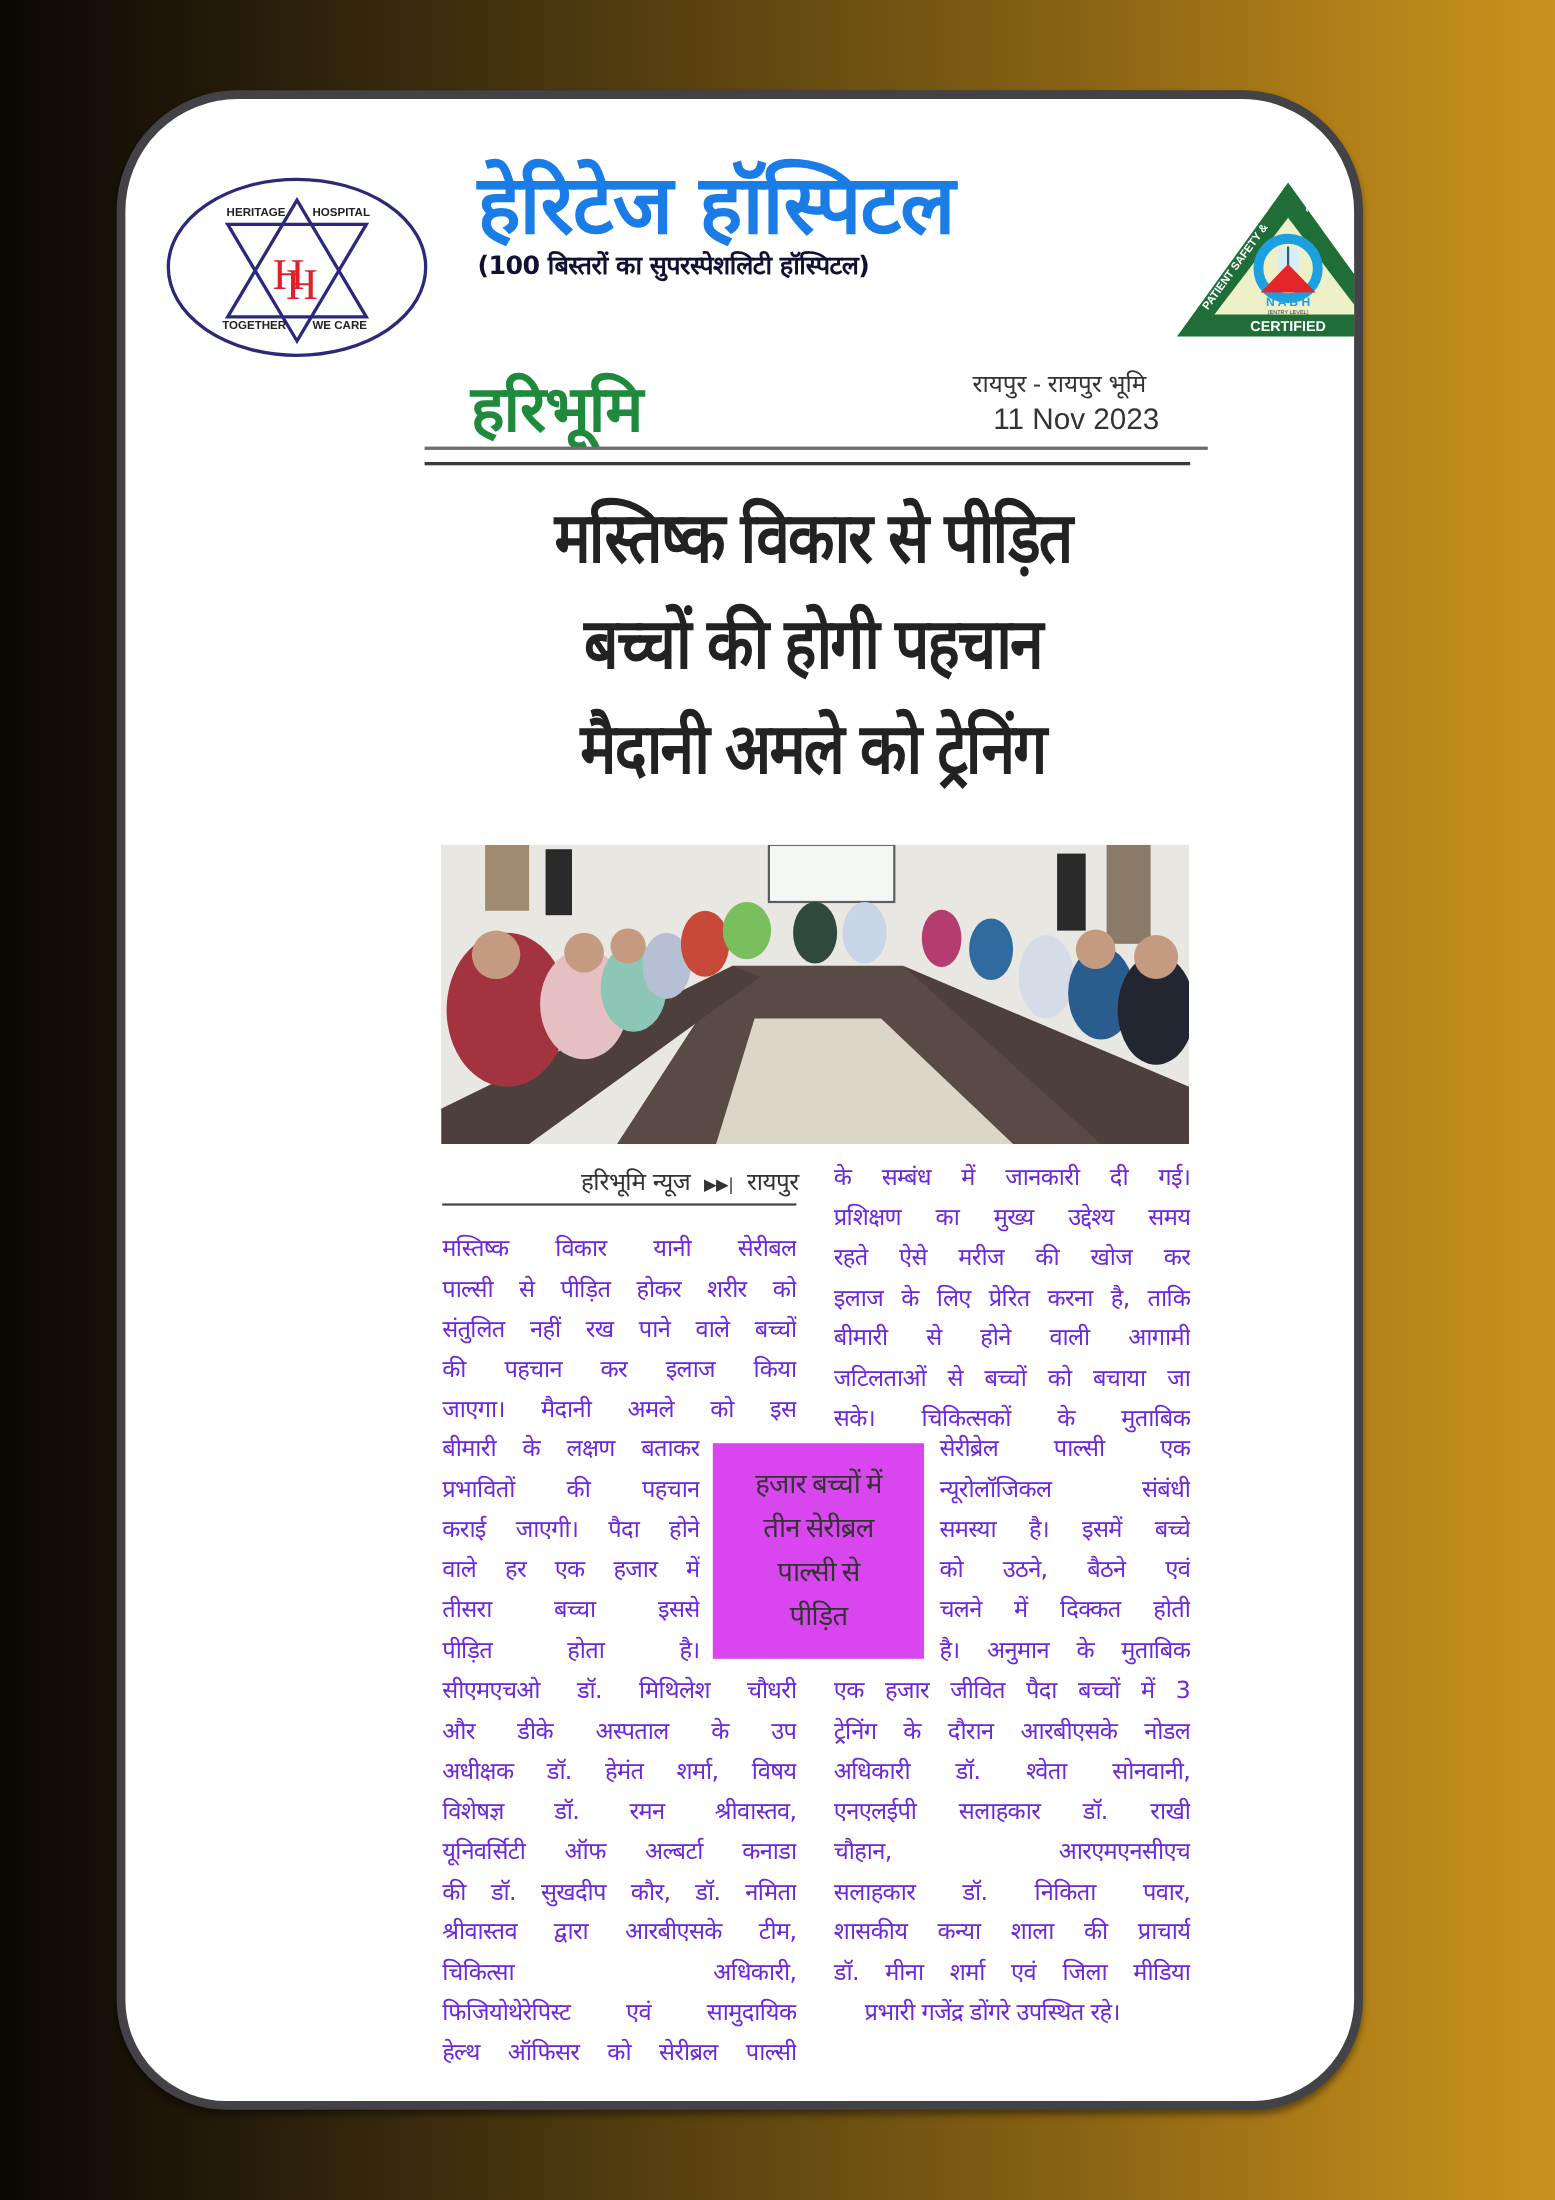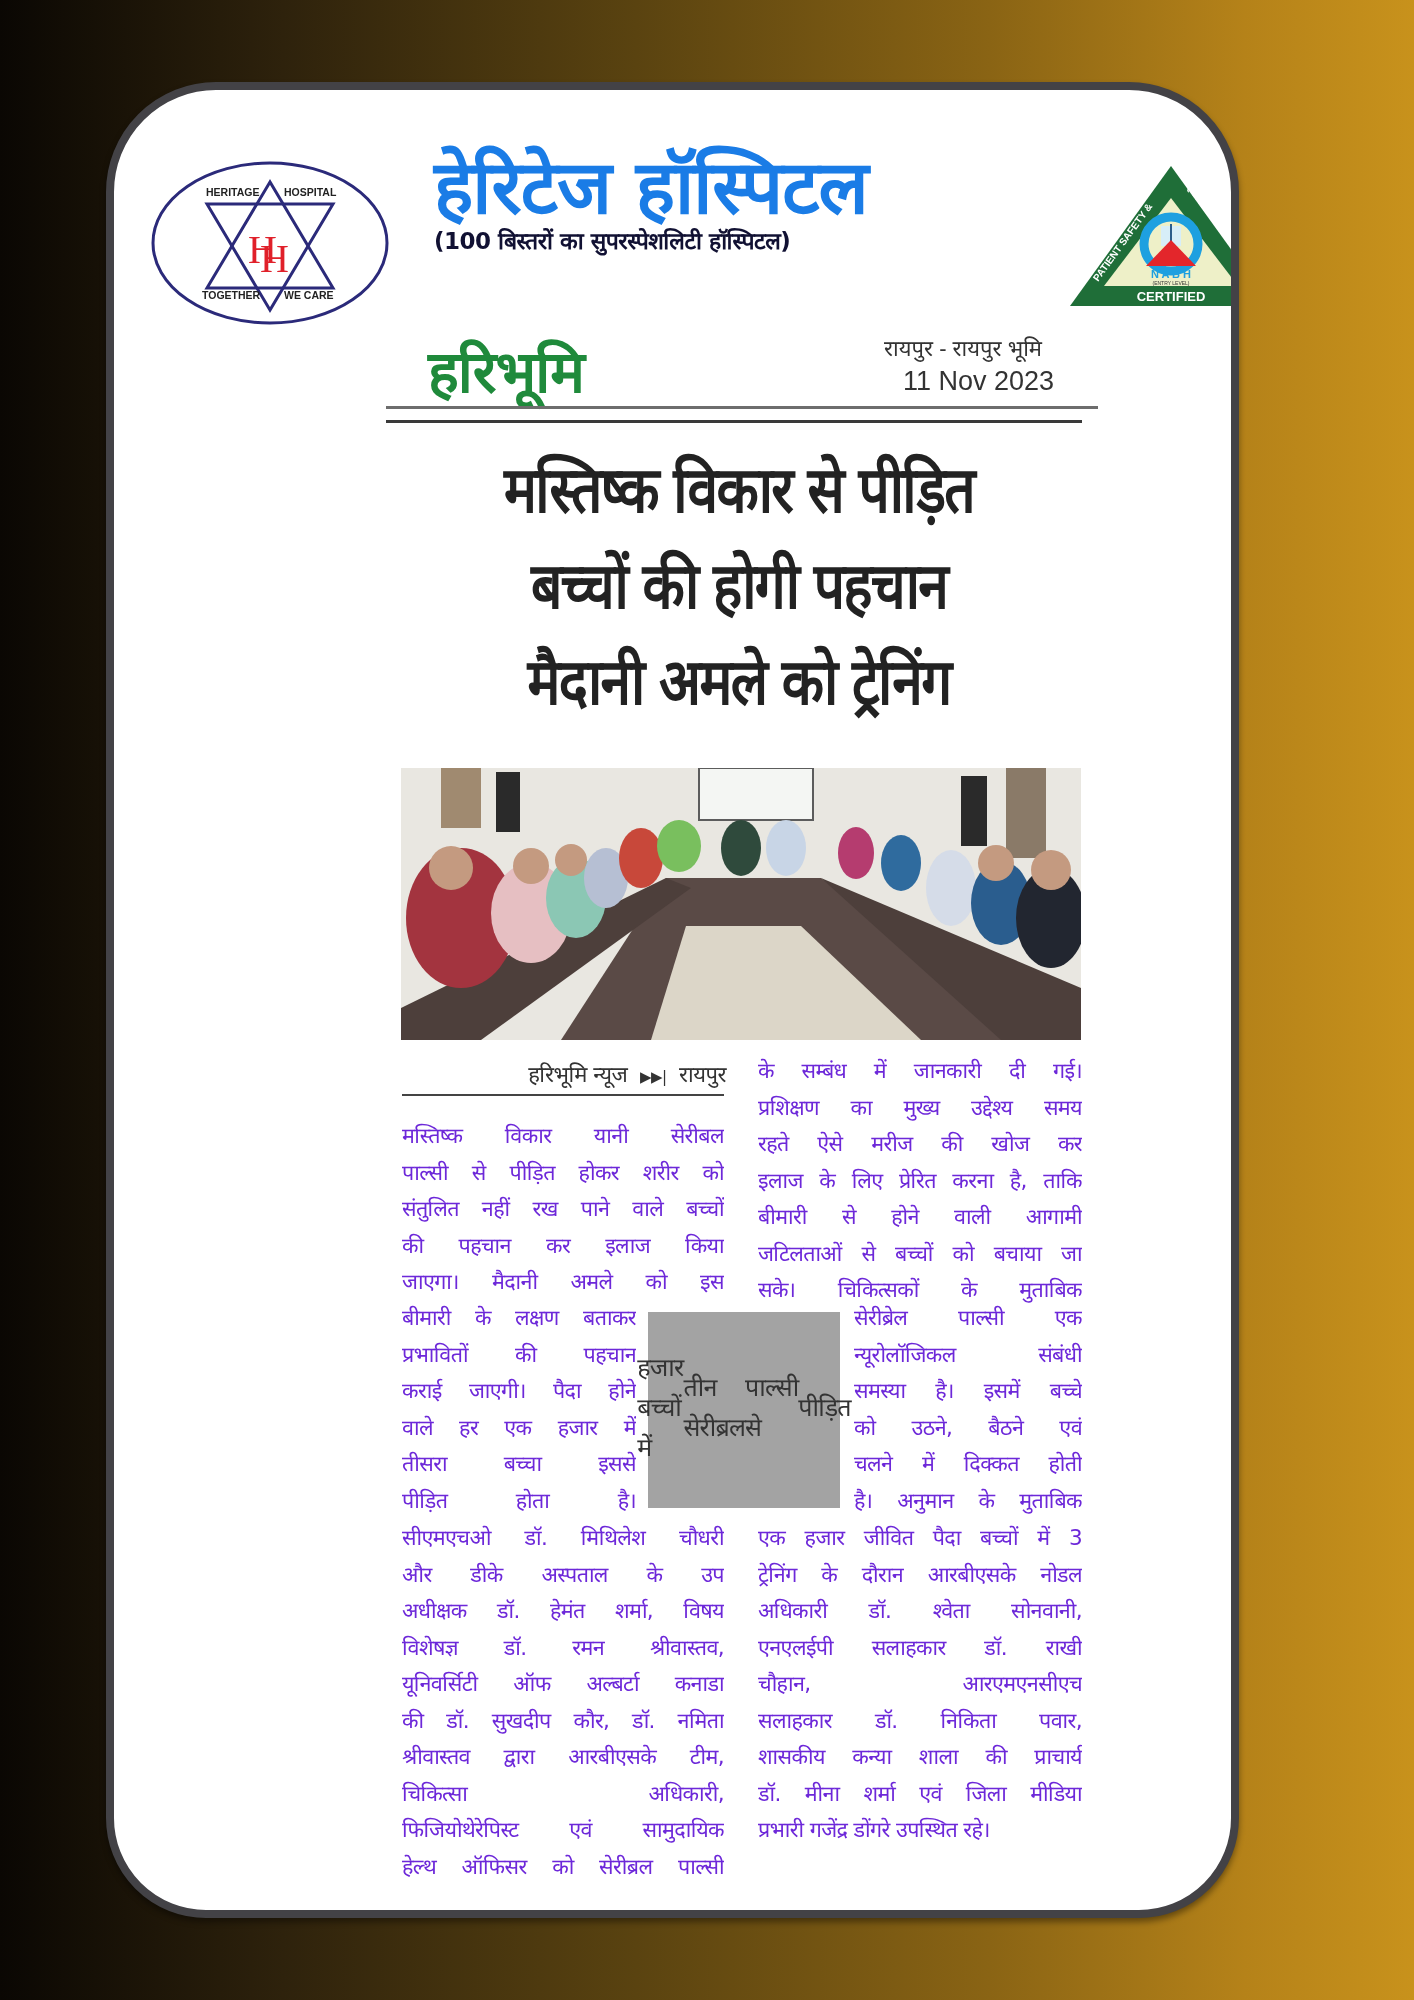--- a/index.html
+++ b/index.html
@@ -34,29 +34,29 @@
     .headline div { font-size: 64px; line-height: 96px; letter-spacing: -2px; transform: scaleX(0.86); transform-origin: center; white-space: nowrap; }
 
     .photo { position: absolute; left: 287px; top: 678px; width: 680px; height: 272px; overflow: hidden; background: #ecebe6; }
 
     .byline { position: absolute; left: 292px; top: 968px; width: 320px; text-align: right; font-family: "DejaVu Sans", sans-serif; font-size: 22px; color: #333; letter-spacing: -0.5px; }
     .byline .arrow { font-size: 15px; margin: 0 6px; }
     .byline-rule { position: absolute; left: 288px; top: 1004px; width: 322px; height: 2px; background: #444; }
 
     .col { position: absolute; font-family: "DejaVu Sans", sans-serif; font-size: 21.5px; color: #6d28d9; line-height: 36.5px; text-align: justify; text-align-last: justify; letter-spacing: -0.6px; }
     .col .ln { display: block; height: 36.5px; overflow: hidden; white-space: nowrap; }
-    .col .ln.last { text-align-last: left; }
+    .col .ln.last { text-align-last: left; margin-left: 28px; }
     .col-left-top { left: 288px; top: 1028px; width: 322px; }
     .col-left-narrow { left: 288px; top: 1210px; width: 234px; }
     .col-left-bottom { left: 288px; top: 1430px; width: 322px; }
     .col-right-top { left: 644px; top: 963px; width: 324px; }
     .col-right-narrow { left: 740px; top: 1210px; width: 228px; }
     .col-right-bottom { left: 644px; top: 1430px; width: 324px; }
 
-    .pullquote { position: absolute; left: 534px; top: 1222px; width: 192px; height: 196px; background: #a3a3a3; display: flex; flex-direction: row; align-items: center; justify-content: center; font-family: Liberation Mono, monospace; font-size: 25px; color: #333; line-height: 40px; letter-spacing: -0.8px; }
+    .pullquote { position: absolute; left: 534px; top: 1222px; width: 192px; height: 196px; background: #d946ef; display: flex; flex-direction: column; align-items: center; justify-content: center; font-family: Liberation Serif, serif; font-size: 25px; color: #333; line-height: 40px; letter-spacing: -0.8px; }
   </style>
 </head>
 <body>
 
 <div class="card">
 
   <div class="hh-logo">
     <svg width="240" height="166" viewBox="0 0 240 166">
       <ellipse cx="120" cy="83" rx="117" ry="80" fill="#fff" stroke="#2b2a7a" stroke-width="3"></ellipse>
       <polygon points="120,22 57,128 183,128" fill="none" stroke="#2b2a7a" stroke-width="3"></polygon>

